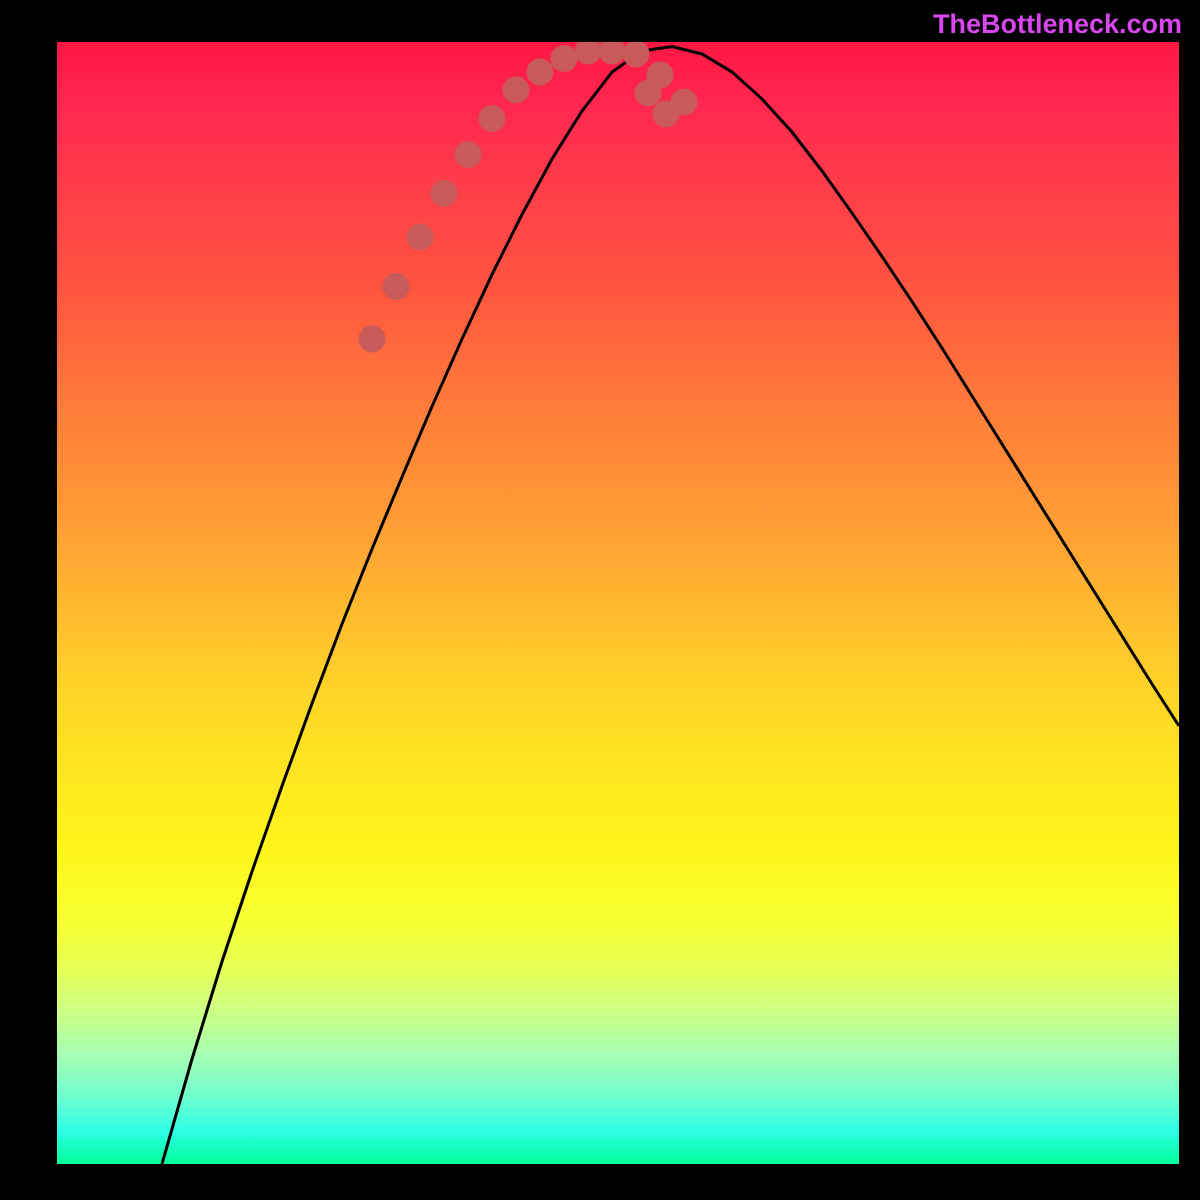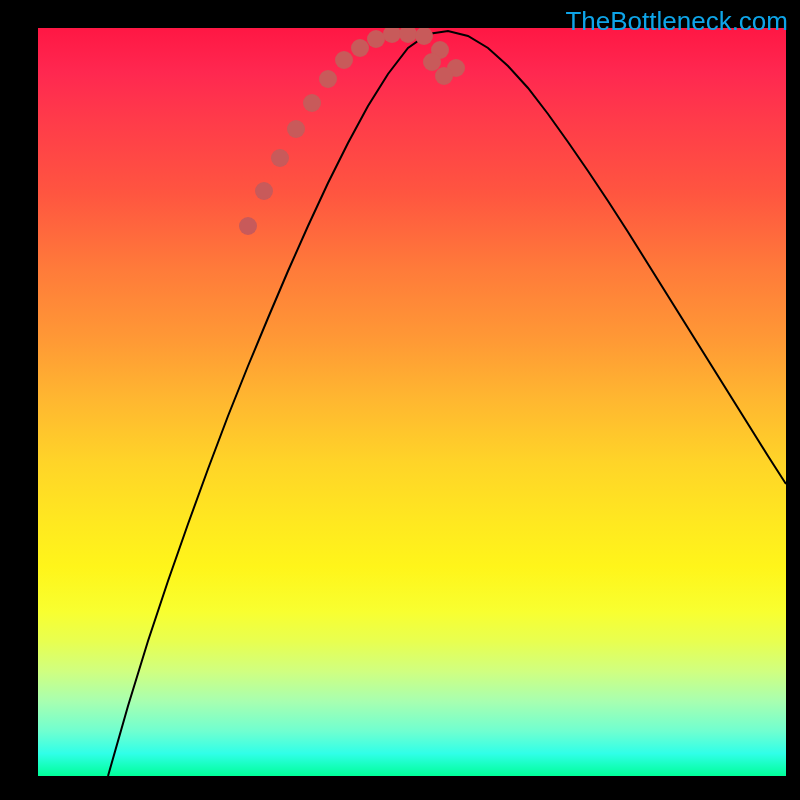--- a/index.html
+++ b/index.html
@@ -7,23 +7,23 @@
     width: 800px;
     height: 800px;
     background: #000;
     position: relative;
     font-family: Arial, sans-serif;
   }
   .watermark {
     position: absolute;
     top: 6px;
     right: 12px;
-    color: #0ea5e9;
-    font-size: 26px;
-    font-weight: 400;
+    color: #d946ef;
+    font-size: 18px;
+    font-weight: 700;
     z-index: 10;
   }
   .plot-frame {
     position: absolute;
     left: 38px;
     top: 28px;
     width: 748px;
     height: 748px;
     background: #000;
   }

